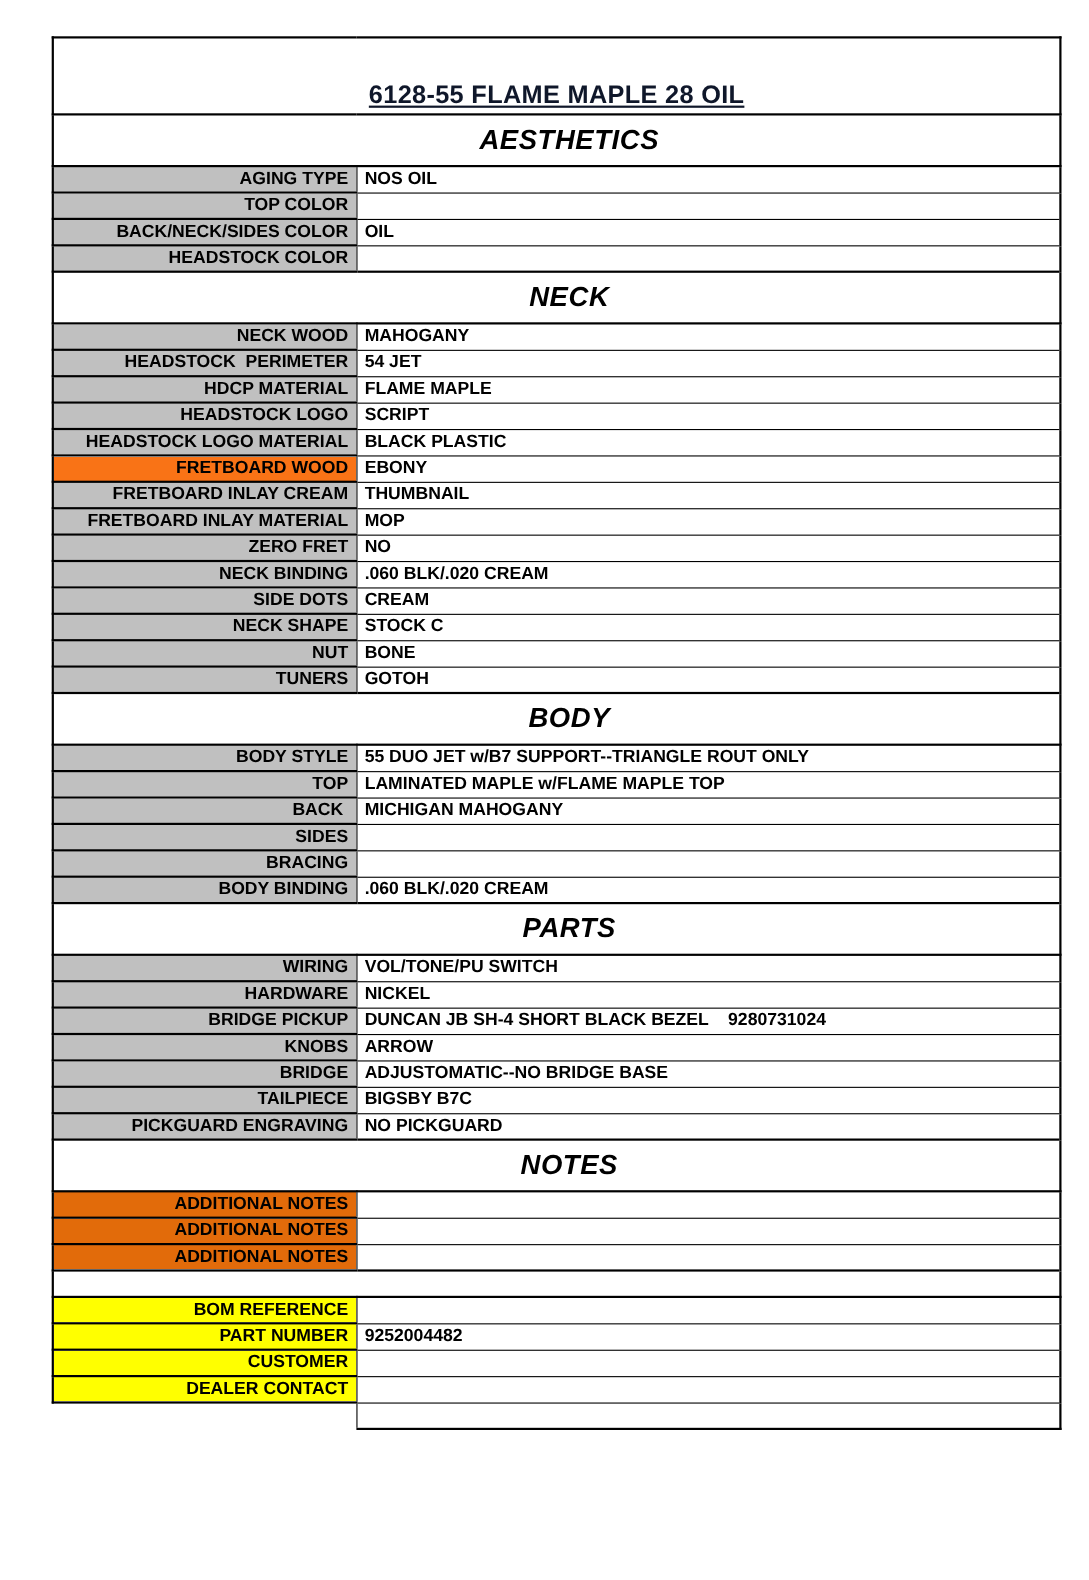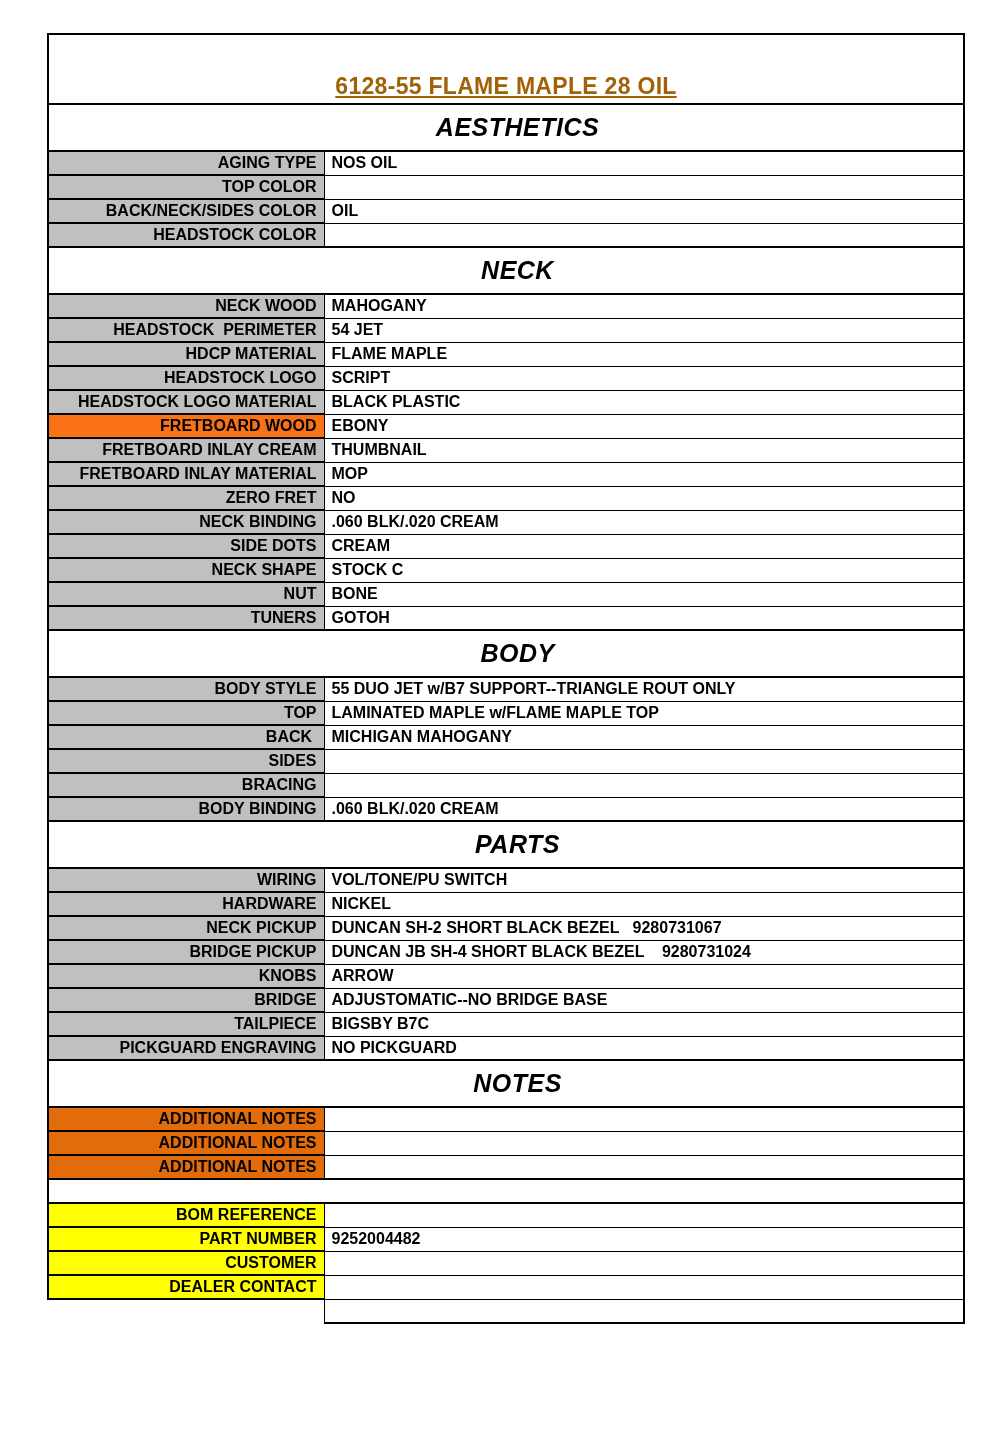--- a/index.html
+++ b/index.html
@@ -100,21 +100,21 @@
 <body>
 
 <div class="sheet">
   <table class="spec">
     <colgroup>
       <col class="c-label">
       <col class="c-value">
     </colgroup>
     <tbody>
         <tr>
-          <td colspan="2" class="title-cell"><a class="doc-title" style="color: #a16207;">6128-55 FLAME MAPLE 28 OIL</a></td>
+          <td colspan="2" class="title-cell"><a class="doc-title" style="color: #0f172a;">6128-55 FLAME MAPLE 28 OIL</a></td>
         </tr>
         <tr>
           <td colspan="2" class="section-header">AESTHETICS</td>
         </tr>
         <tr>
           <td class="label" style="background: rgb(192, 192, 192);">AGING TYPE</td>
           <td class="value">NOS OIL</td>
         </tr>
         <tr>
           <td class="label" style="background: rgb(192, 192, 192);">TOP COLOR</td>
@@ -217,24 +217,20 @@
         <tr>
           <td colspan="2" class="section-header">PARTS</td>
         </tr>
         <tr>
           <td class="label" style="background: rgb(192, 192, 192);">WIRING</td>
           <td class="value">VOL/TONE/PU SWITCH</td>
         </tr>
         <tr>
           <td class="label" style="background: rgb(192, 192, 192);">HARDWARE</td>
           <td class="value">NICKEL</td>
-        </tr>
-        <tr>
-          <td class="label" style="background: rgb(192, 192, 192);">NECK PICKUP</td>
-          <td class="value">DUNCAN SH-2 SHORT BLACK BEZEL   9280731067</td>
         </tr>
         <tr>
           <td class="label" style="background: rgb(192, 192, 192);">BRIDGE PICKUP</td>
           <td class="value">DUNCAN JB SH-4 SHORT BLACK BEZEL    9280731024</td>
         </tr>
         <tr>
           <td class="label" style="background: rgb(192, 192, 192);">KNOBS</td>
           <td class="value">ARROW</td>
         </tr>
         <tr>

